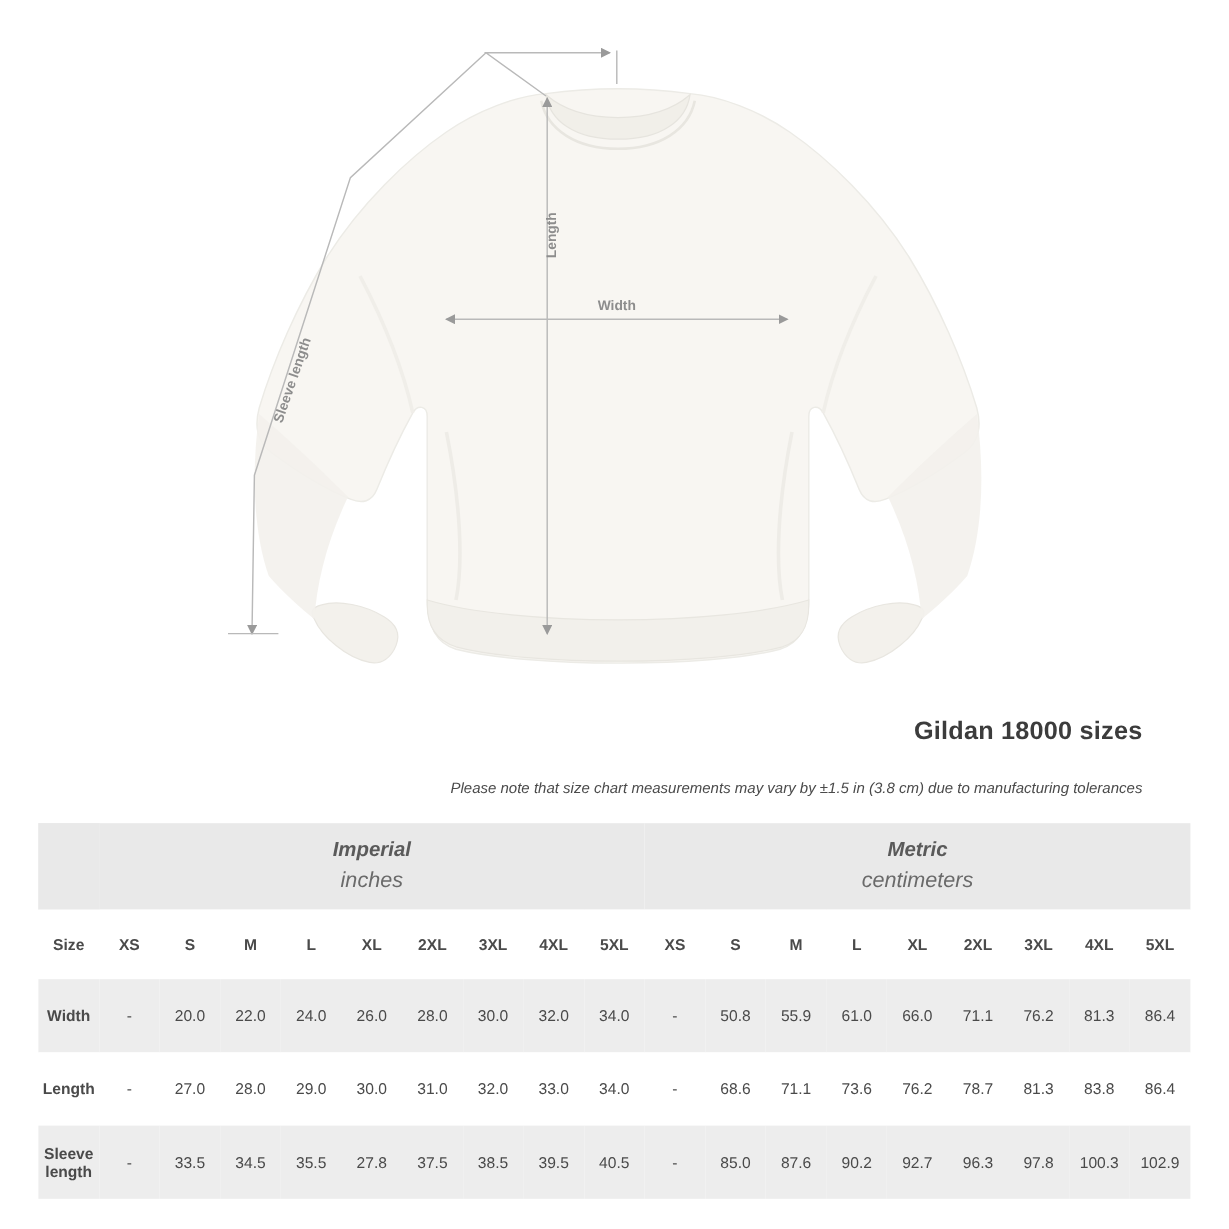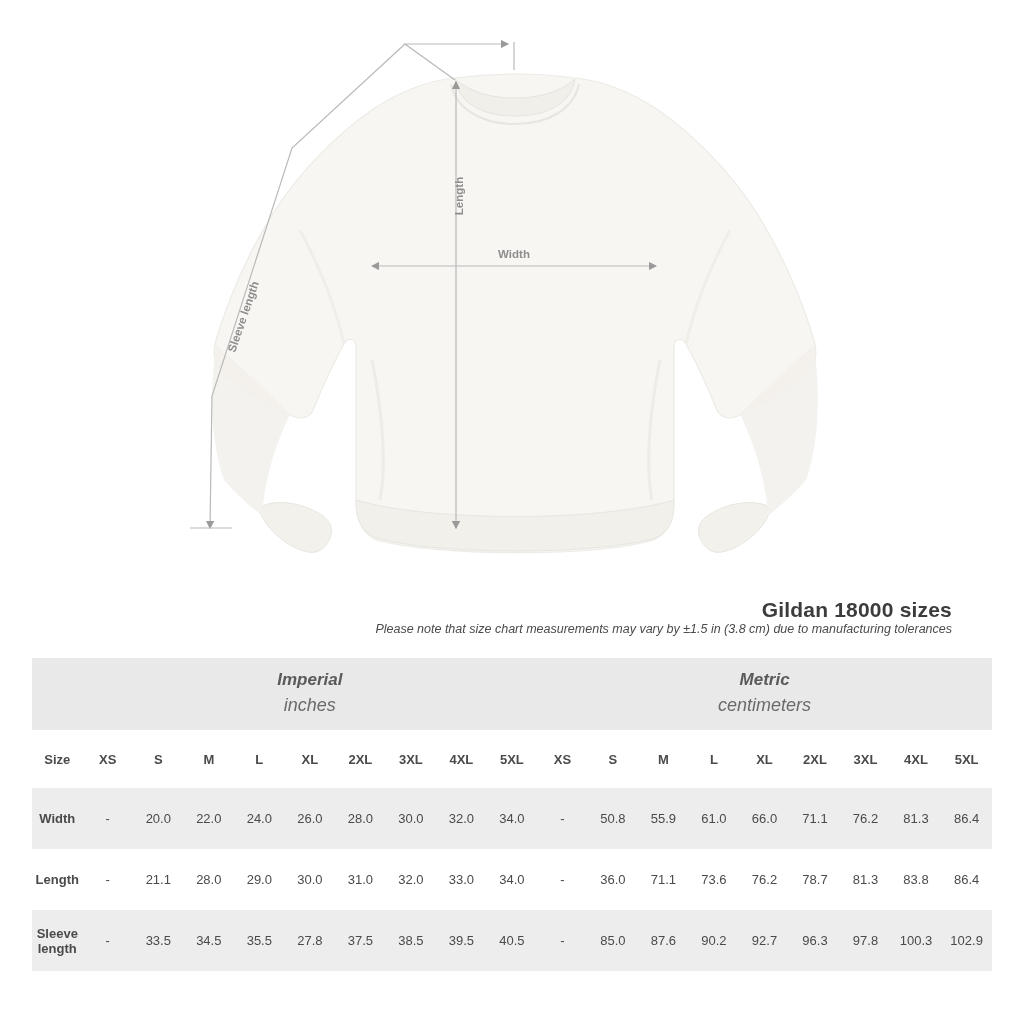--- a/index.html
+++ b/index.html
@@ -37,21 +37,21 @@
     text-align: right;
     margin-top: 8px;
   }
   .chart-title {
     font-size: 21px;
     font-weight: bold;
     color: #3c3c3c;
     letter-spacing: 0.2px;
   }
   .chart-note {
-    margin-top: 0;
+    margin-top: 28px;
     font-size: 12.5px;
     font-style: italic;
     color: #4a4a4a;
   }
 
   
   .table-wrap {
     margin-top: 22px;
     padding: 0 32px;
   }
@@ -276,30 +276,30 @@
             <td class="cell">61.0</td>
             <td class="cell">66.0</td>
             <td class="cell">71.1</td>
             <td class="cell">76.2</td>
             <td class="cell">81.3</td>
             <td class="cell">86.4</td>
           </tr>
           <tr class="row-data row-plain">
             <td class="rowlabel">Length</td>
             <td class="cell">-</td>
-            <td class="cell">21.1</td>
+            <td class="cell">27.0</td>
             <td class="cell">28.0</td>
             <td class="cell">29.0</td>
             <td class="cell">30.0</td>
             <td class="cell">31.0</td>
             <td class="cell">32.0</td>
             <td class="cell">33.0</td>
             <td class="cell">34.0</td>
             <td class="cell">-</td>
-            <td class="cell">36.0</td>
+            <td class="cell">68.6</td>
             <td class="cell">71.1</td>
             <td class="cell">73.6</td>
             <td class="cell">76.2</td>
             <td class="cell">78.7</td>
             <td class="cell">81.3</td>
             <td class="cell">83.8</td>
             <td class="cell">86.4</td>
           </tr>
           <tr class="row-data row-shaded">
             <td class="rowlabel">Sleeve length</td>

